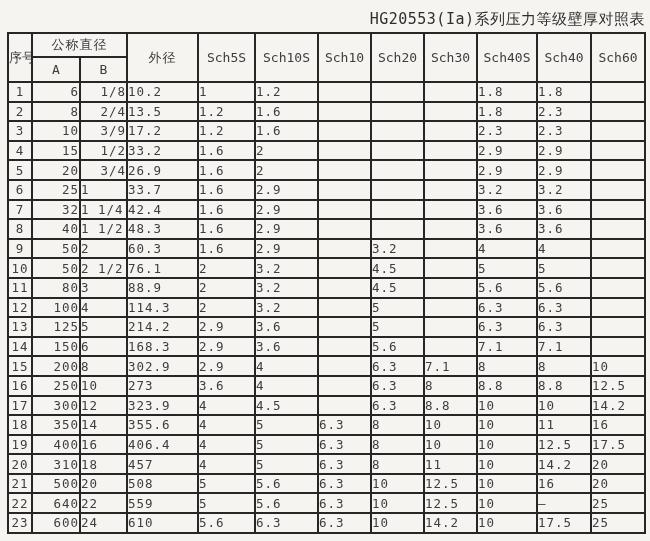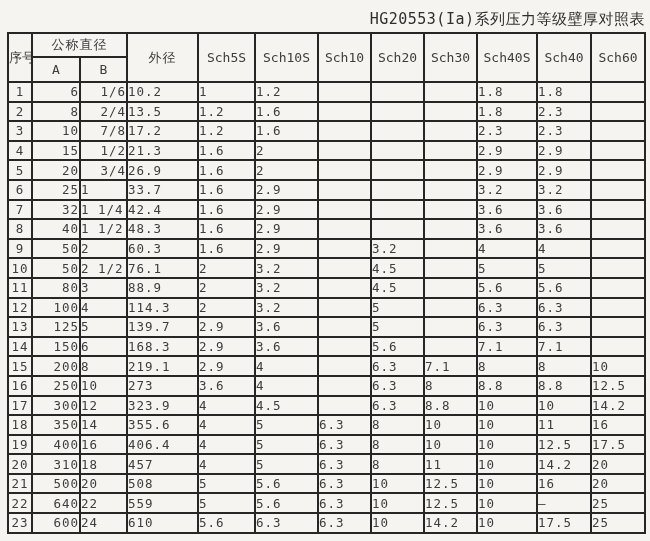--- a/index.html
+++ b/index.html
@@ -107,21 +107,21 @@
       </tr>
       <tr class="hr2">
         <th>A</th>
         <th>B</th>
       </tr>
     </thead>
     <tbody id="tbody">
         <tr>
           <td class="c">1</td>
           <td class="r">6</td>
-          <td class="r">1/6</td>
+          <td class="r">1/8</td>
           <td class="l">10.2</td>
           <td class="l">1</td>
           <td class="l">1.2</td>
           <td class="l"></td>
           <td class="l"></td>
           <td class="l"></td>
           <td class="l">1.8</td>
           <td class="l">1.8</td>
           <td class="l"></td>
         </tr>
@@ -135,36 +135,36 @@
           <td class="l"></td>
           <td class="l"></td>
           <td class="l"></td>
           <td class="l">1.8</td>
           <td class="l">2.3</td>
           <td class="l"></td>
         </tr>
         <tr>
           <td class="c">3</td>
           <td class="r">10</td>
-          <td class="r">7/8</td>
+          <td class="r">3/9</td>
           <td class="l">17.2</td>
           <td class="l">1.2</td>
           <td class="l">1.6</td>
           <td class="l"></td>
           <td class="l"></td>
           <td class="l"></td>
           <td class="l">2.3</td>
           <td class="l">2.3</td>
           <td class="l"></td>
         </tr>
         <tr>
           <td class="c">4</td>
           <td class="r">15</td>
           <td class="r">1/2</td>
-          <td class="l">21.3</td>
+          <td class="l">33.2</td>
           <td class="l">1.6</td>
           <td class="l">2</td>
           <td class="l"></td>
           <td class="l"></td>
           <td class="l"></td>
           <td class="l">2.9</td>
           <td class="l">2.9</td>
           <td class="l"></td>
         </tr>
         <tr>
@@ -276,21 +276,21 @@
           <td class="l">5</td>
           <td class="l"></td>
           <td class="l">6.3</td>
           <td class="l">6.3</td>
           <td class="l"></td>
         </tr>
         <tr>
           <td class="c">13</td>
           <td class="r">125</td>
           <td class="l">5</td>
-          <td class="l">139.7</td>
+          <td class="l">214.2</td>
           <td class="l">2.9</td>
           <td class="l">3.6</td>
           <td class="l"></td>
           <td class="l">5</td>
           <td class="l"></td>
           <td class="l">6.3</td>
           <td class="l">6.3</td>
           <td class="l"></td>
         </tr>
         <tr>
@@ -304,21 +304,21 @@
           <td class="l">5.6</td>
           <td class="l"></td>
           <td class="l">7.1</td>
           <td class="l">7.1</td>
           <td class="l"></td>
         </tr>
         <tr>
           <td class="c">15</td>
           <td class="r">200</td>
           <td class="l">8</td>
-          <td class="l">219.1</td>
+          <td class="l">302.9</td>
           <td class="l">2.9</td>
           <td class="l">4</td>
           <td class="l"></td>
           <td class="l">6.3</td>
           <td class="l">7.1</td>
           <td class="l">8</td>
           <td class="l">8</td>
           <td class="l">10</td>
         </tr>
         <tr>

